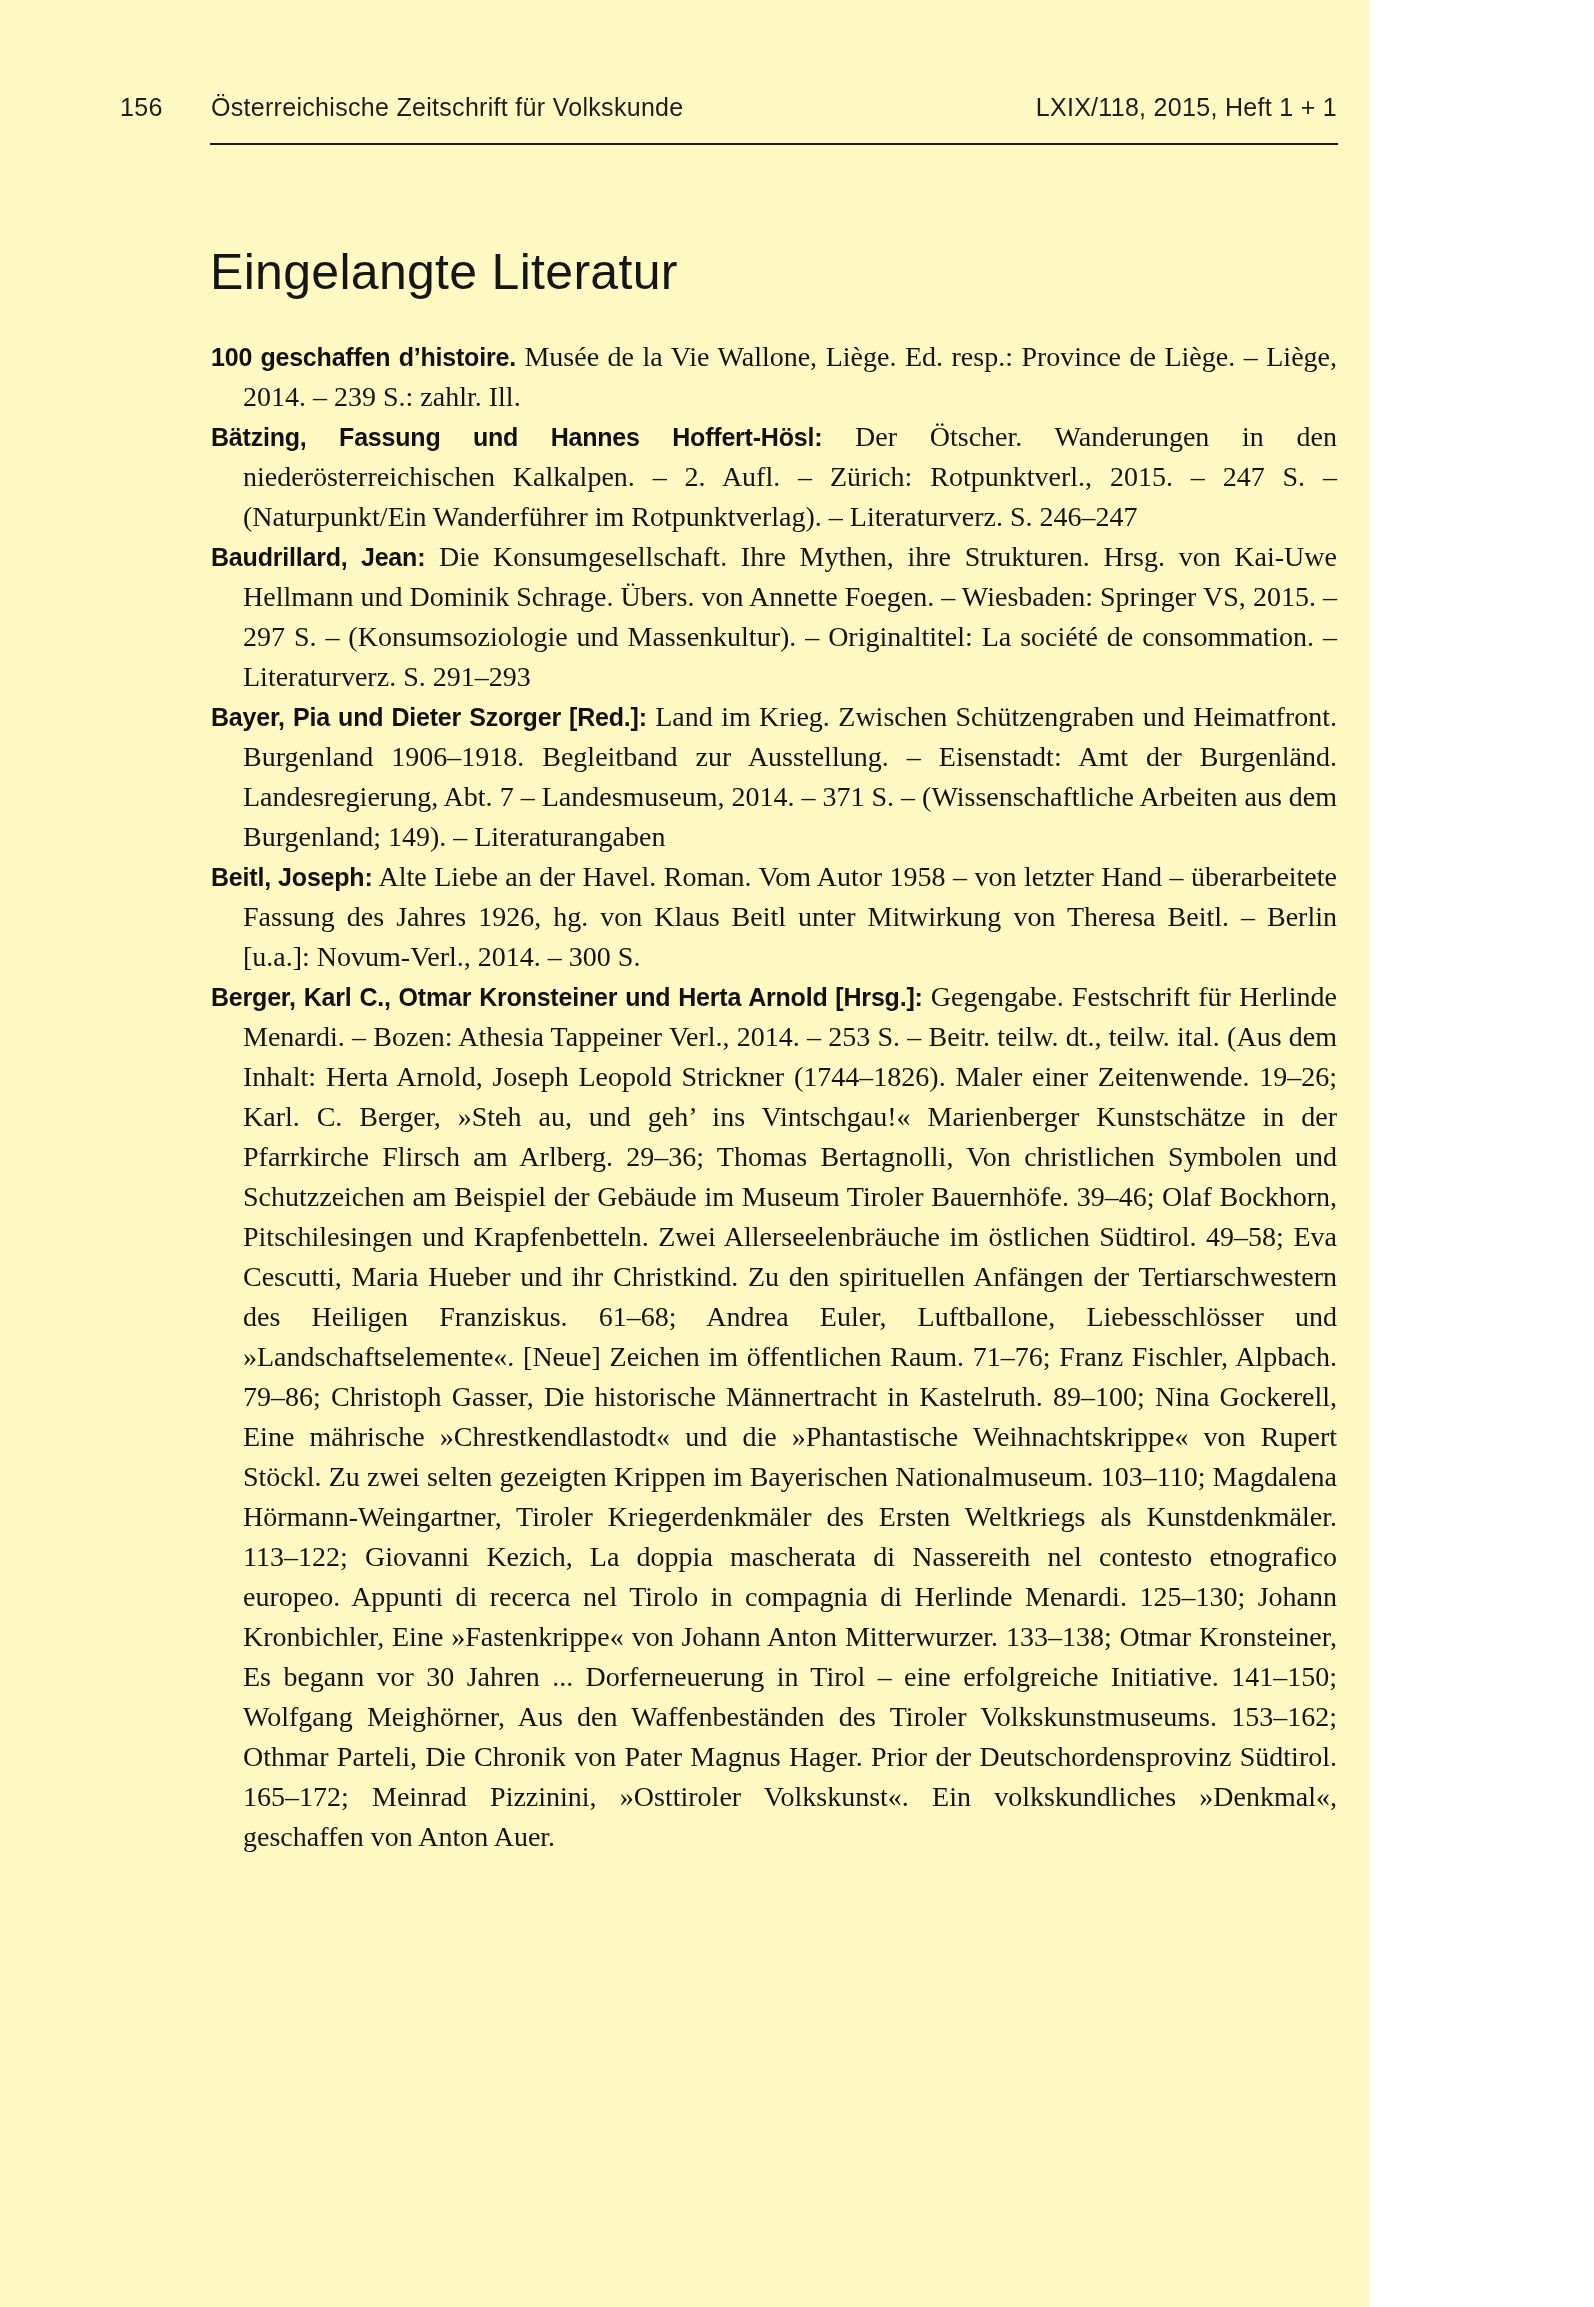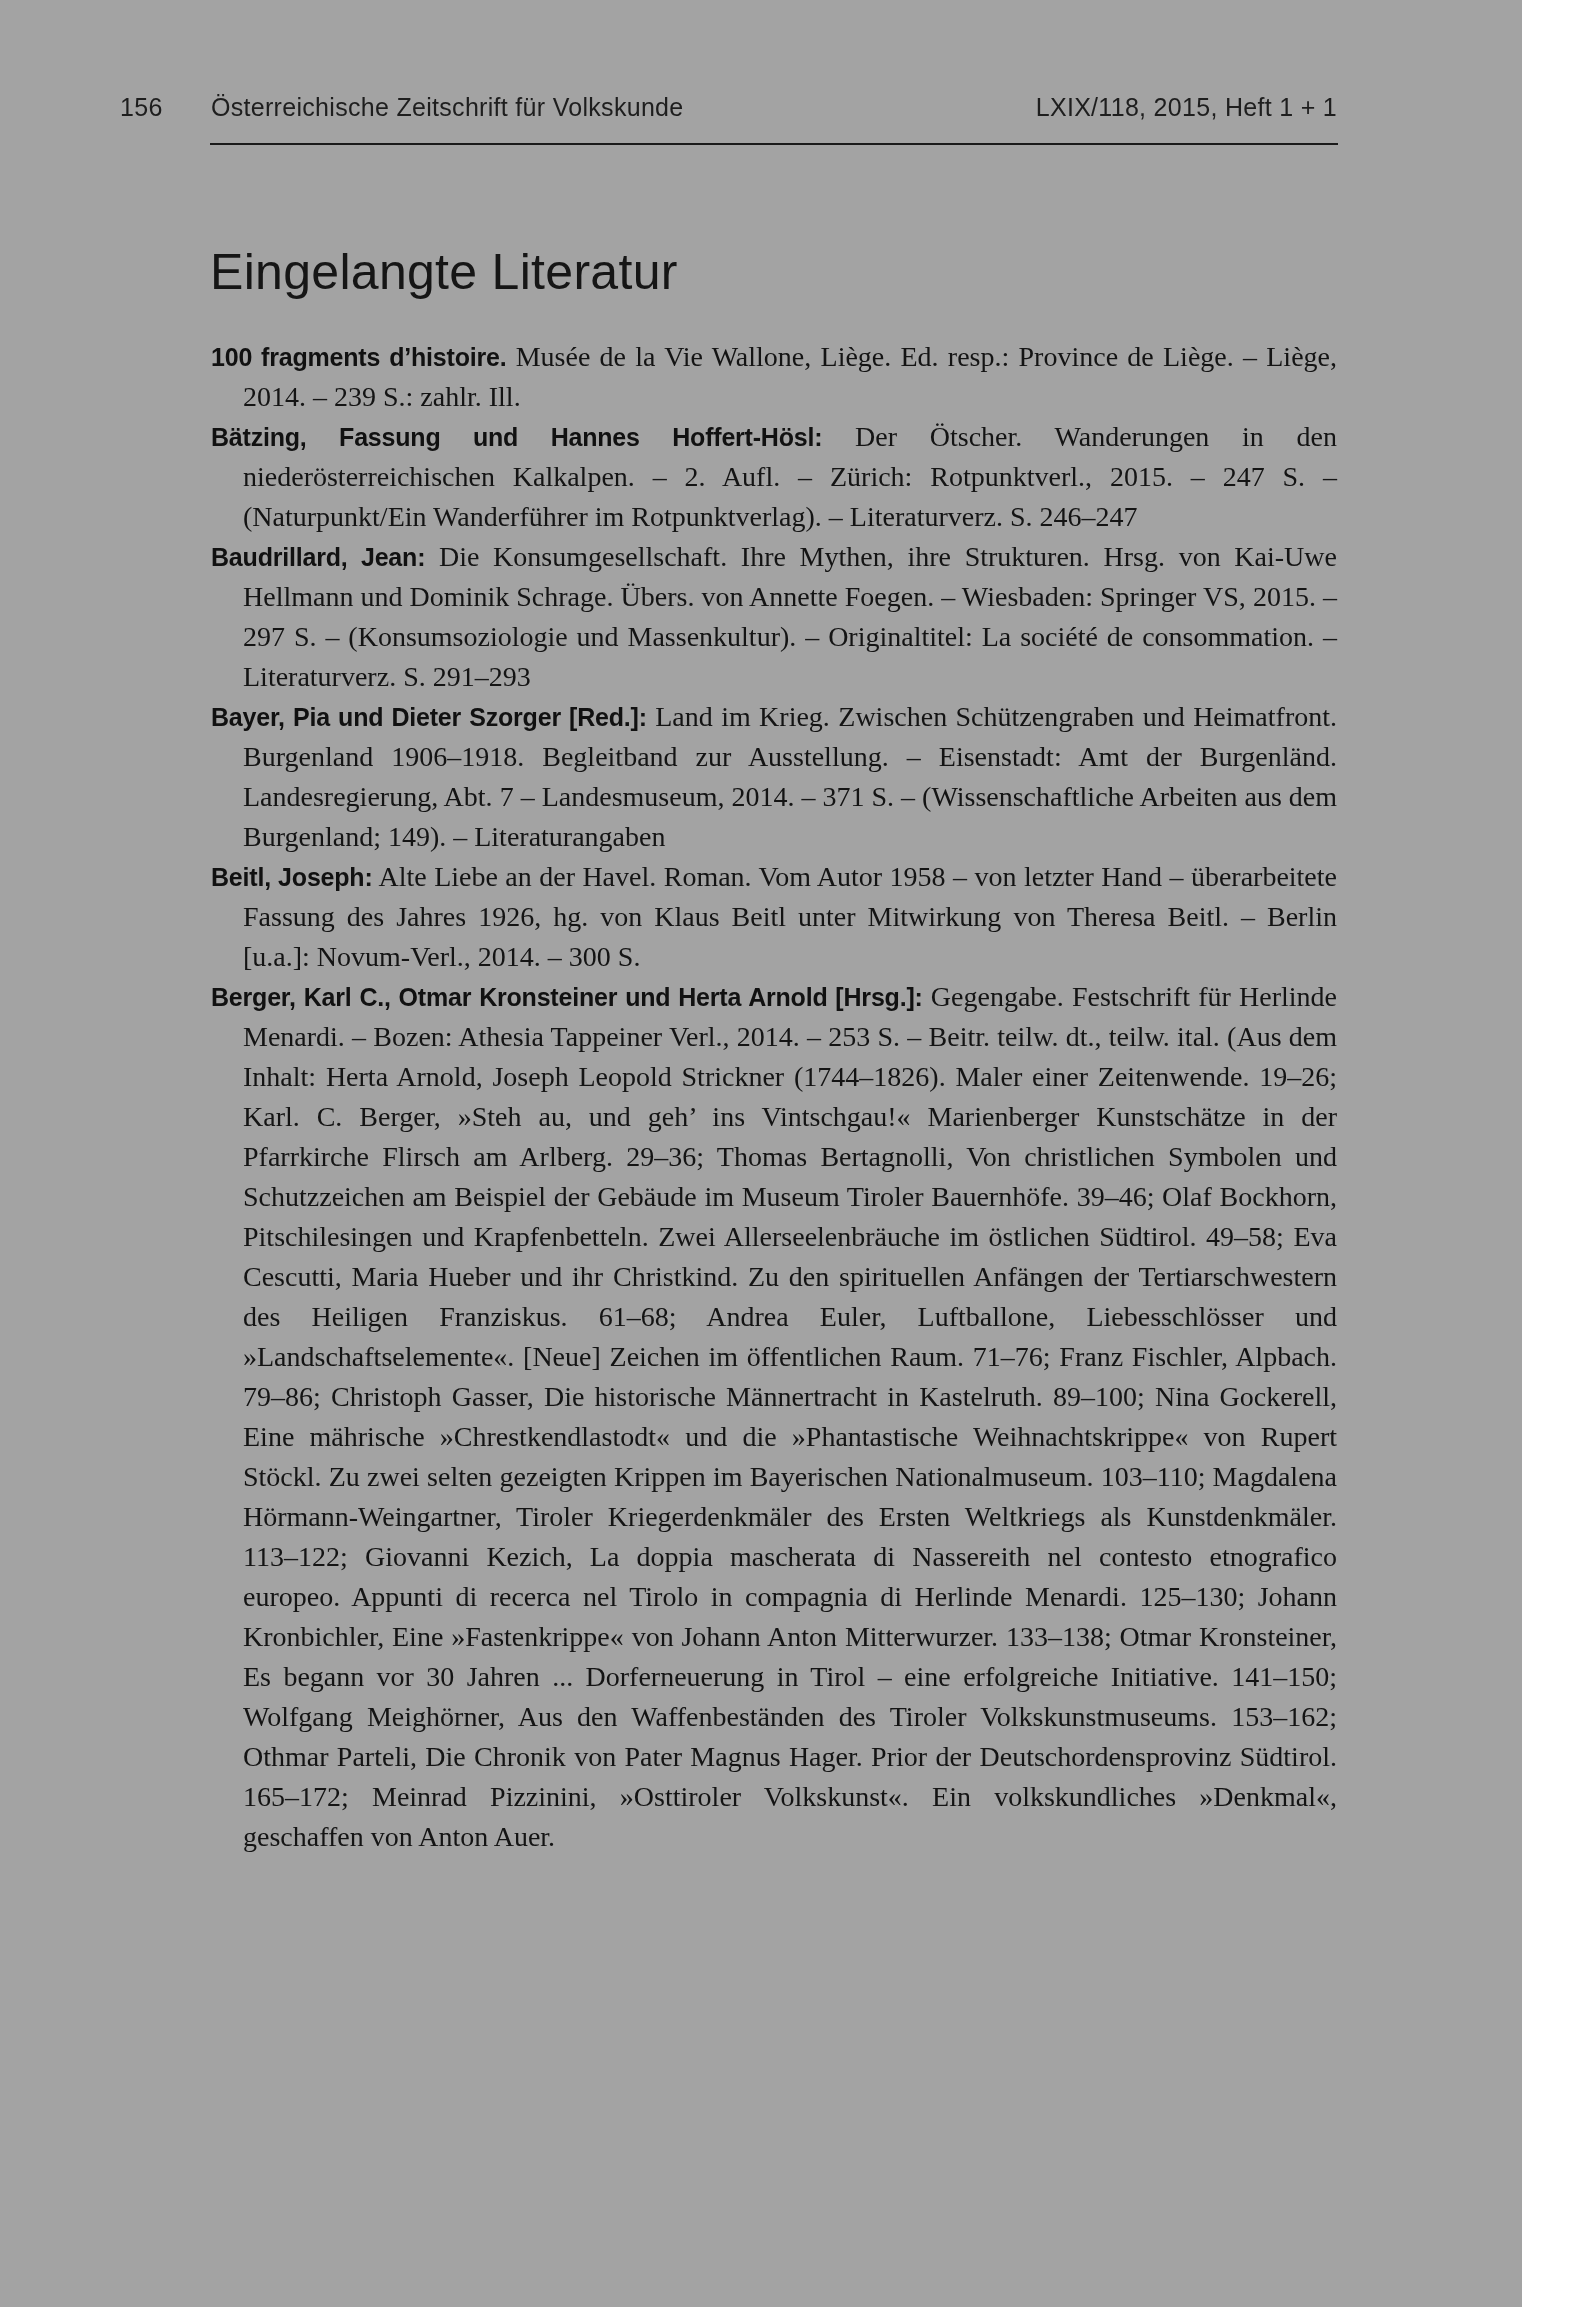--- a/index.html
+++ b/index.html
@@ -1,20 +1,20 @@
 <!DOCTYPE html>
 <html lang="de" style="font-size:12.8px"><head>
 <meta charset="utf-8">
 <style>
   html, body { margin: 0; padding: 0; background: #ffffff; }
   .page {
     position: relative;
-    width: 1522px;
+    width: 1369px;
     height: 2307px;
-    background: #a3a3a3;
+    background: #fef9c3;
     color: #161616;
     font-family: "Liberation Sans", sans-serif;
     overflow: hidden;
   }
   .running-head {
     position: absolute;
     top: 93px; left: 0;
     width: 1595px; height: 35px;
     font-size: 25px;
     letter-spacing: 0.3px;
@@ -71,21 +71,21 @@
     <span class="page-number">156</span>
     <span class="journal-title">Österreichische Zeitschrift für Volkskunde</span>
     <span class="issue-info">LXIX/118, 2015, Heft 1 + 1</span>
   </div>
 
   <div class="head-rule"></div>
 
   <h1 class="section-title">Eingelangte Literatur</h1>
 
   <div class="bibliography">
-    <p class="entry"><span class="lead">100 fragments d’histoire.</span><span> Musée de la Vie Wallone, Liège. Ed. resp.: Province de Liège. – Liège, 2014. – 239 S.: zahlr. Ill.</span></p>
+    <p class="entry"><span class="lead">100 geschaffen d’histoire.</span><span> Musée de la Vie Wallone, Liège. Ed. resp.: Province de Liège. – Liège, 2014. – 239 S.: zahlr. Ill.</span></p>
       <p class="entry"><span class="lead">Bätzing, Fassung und Hannes Hoffert-Hösl:</span><span> Der Ötscher. Wanderungen in den niederösterreichischen Kalkalpen. – 2. Aufl. – Zürich: Rotpunktverl., 2015. – 247 S. – (Naturpunkt/Ein Wanderführer im Rotpunktverlag). – Literaturverz. S. 246–247</span></p>
       <p class="entry"><span class="lead">Baudrillard, Jean:</span><span> Die Konsumgesellschaft. Ihre Mythen, ihre Strukturen. Hrsg. von Kai-Uwe Hellmann und Dominik Schrage. Übers. von Annette Foegen. – Wiesbaden: Springer VS, 2015. – 297 S. – (Konsumsoziologie und Massenkultur). – Originaltitel: La société de consommation. – Literaturverz. S. 291–293</span></p>
       <p class="entry"><span class="lead">Bayer, Pia und Dieter Szorger [Red.]:</span><span> Land im Krieg. Zwischen Schützengraben und Heimatfront. Burgenland 1906–1918. Begleitband zur Ausstellung. – Eisenstadt: Amt der Burgenländ. Landesregierung, Abt. 7 – Landesmuseum, 2014. – 371 S. – (Wissenschaftliche Arbeiten aus dem Burgenland; 149). – Literaturangaben</span></p>
       <p class="entry"><span class="lead">Beitl, Joseph:</span><span> Alte Liebe an der Havel. Roman. Vom Autor 1958 – von letzter Hand – überarbeitete Fassung des Jahres 1926, hg. von Klaus Beitl unter Mitwirkung von Theresa Beitl. – Berlin [u.a.]: Novum-Verl., 2014. – 300 S.</span></p>
       <p class="entry"><span class="lead">Berger, Karl C., Otmar Kronsteiner und Herta Arnold [Hrsg.]:</span><span> Gegengabe. Festschrift für Herlinde Menardi. – Bozen: Athesia Tappeiner Verl., 2014. – 253 S. – Beitr. teilw. dt., teilw. ital. (Aus dem Inhalt: Herta Arnold, Joseph Leopold Strickner (1744–1826). Maler einer Zeitenwende. 19–26; Karl. C. Berger, »Steh au, und geh’ ins Vintschgau!« Marienberger Kunstschätze in der Pfarrkirche Flirsch am Arlberg. 29–36; Thomas Bertagnolli, Von christlichen Symbolen und Schutzzeichen am Beispiel der Gebäude im Museum Tiroler Bauernhöfe. 39–46; Olaf Bockhorn, Pitschilesingen und Krapfenbetteln. Zwei Allerseelenbräuche im östlichen Südtirol. 49–58; Eva Cescutti, Maria Hueber und ihr Christkind. Zu den spirituellen Anfängen der Tertiarschwestern des Heiligen Franziskus. 61–68; Andrea Euler, Luftballone, Liebesschlösser und »Landschaftselemente«. [Neue] Zeichen im öffentlichen Raum. 71–76; Franz Fischler, Alpbach. 79–86; Christoph Gasser, Die historische Männertracht in Kastelruth. 89–100; Nina Gockerell, Eine mährische »Chrestkendlastodt« und die »Phantastische Weihnachtskrippe« von Rupert Stöckl. Zu zwei selten gezeigten Krippen im Bayerischen Nationalmuseum. 103–110; Magdalena Hörmann-Weingartner, Tiroler Kriegerdenkmäler des Ersten Weltkriegs als Kunstdenkmäler. 113–122; Giovanni Kezich, La doppia mascherata di Nassereith nel contesto etnografico europeo. Appunti di recerca nel Tirolo in compagnia di Herlinde Menardi. 125–130; Johann Kronbichler, Eine »Fastenkrippe« von Johann Anton Mitterwurzer. 133–138; Otmar Kronsteiner, Es begann vor 30 Jahren ... Dorferneuerung in Tirol – eine erfolgreiche Initiative. 141–150; Wolfgang Meighörner, Aus den Waffenbeständen des Tiroler Volkskunstmuseums. 153–162; Othmar Parteli, Die Chronik von Pater Magnus Hager. Prior der Deutschordensprovinz Südtirol. 165–172; Meinrad Pizzinini, »Osttiroler Volkskunst«. Ein volkskundliches »Denkmal«, geschaffen von Anton Auer.</span></p>
   </div>
 
 </div>
 
 

